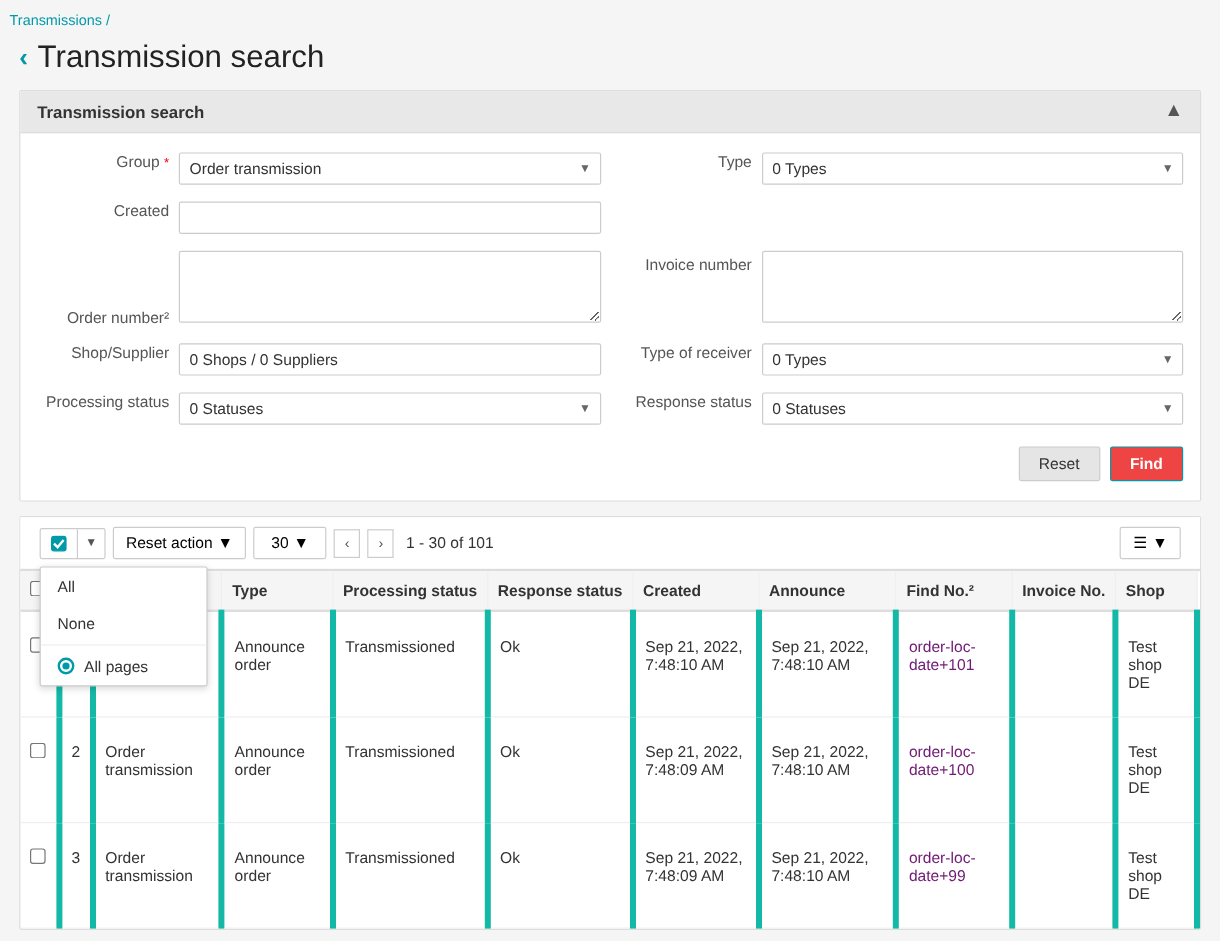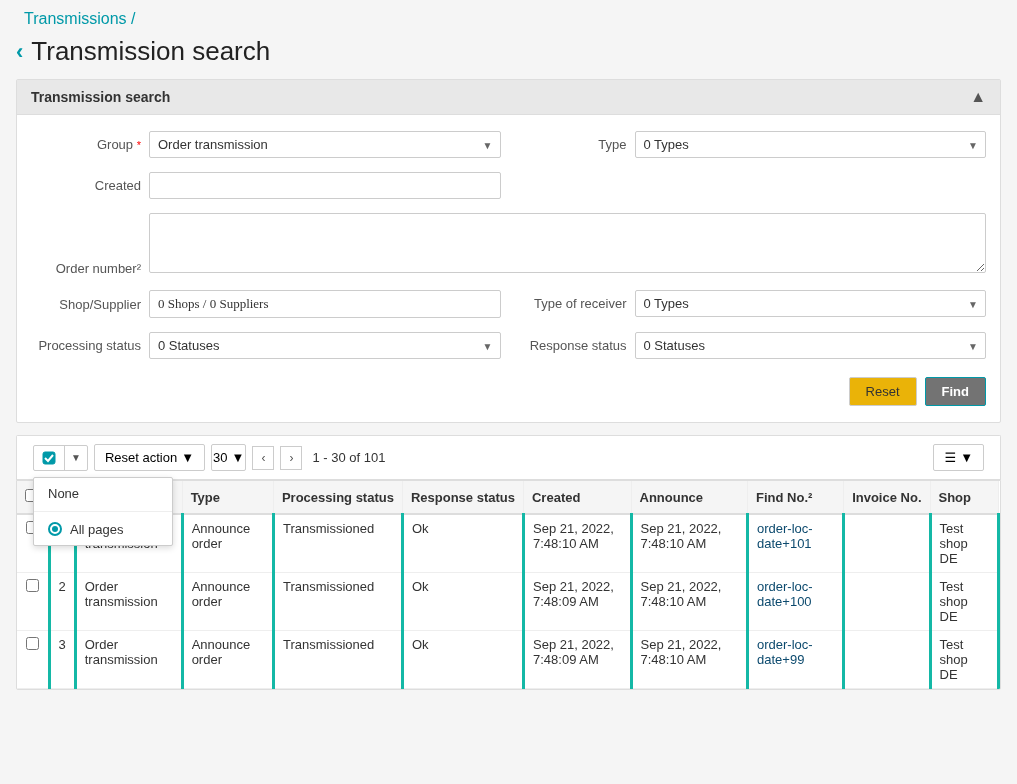--- a/index.html
+++ b/index.html
@@ -1,76 +1,76 @@
 <!DOCTYPE html>
 <html><head>
   <meta charset="utf-8">
   <style>
     * { box-sizing: border-box; margin: 0; padding: 0; }
     body { font-family: Arial, sans-serif; font-size: 13px; color: #333; background: #f5f5f5; }
 
-    .breadcrumb { color: #0099a8; font-size: 16px; padding: 10px 24px 4px; }
+    .breadcrumb { color: #0099a8; font-size: 12px; padding: 10px 8px 4px; }
     .breadcrumb a { color: #0099a8; text-decoration: none; }
 
     .page-title-row { display: flex; align-items: center; padding: 4px 16px 12px; gap: 8px; }
     .back-arrow { color: #0099a8; font-size: 22px; cursor: pointer; font-weight: bold; }
     .page-title { font-size: 26px; font-weight: 300; color: #222; }
 
     .search-panel { background: #fff; border: 1px solid #ddd; margin: 0 16px 12px; border-radius: 2px; }
     .search-panel-header { background: #e8e8e8; padding: 8px 14px; font-size: 14px; font-weight: bold; display: flex; justify-content: space-between; align-items: center; border-bottom: 1px solid #ddd; }
     .search-panel-body { padding: 16px 14px; }
 
     .form-row { display: flex; align-items: flex-start; margin-bottom: 14px; gap: 16px; }
-    .form-group { display: flex; align-items: center; flex: 1; gap: 8px; }
+    .form-group { display: flex; align-items: flex-start; flex: 1; gap: 8px; }
     .form-group label { min-width: 110px; text-align: right; font-size: 13px; color: #555; white-space: nowrap; }
     .form-group label .required { color: red; font-size: 11px; }
 
     .form-control { border: 1px solid #ccc; border-radius: 2px; padding: 5px 8px; font-size: 13px; color: #333; background: #fff; width: 100%; }
 
     .select-wrapper { position: relative; flex: 1; }
     .select-wrapper select { width: 100%; appearance: none; border: 1px solid #ccc; border-radius: 2px; padding: 5px 28px 5px 8px; font-size: 13px; color: #333; background: #fff; cursor: pointer; }
     .select-wrapper::after { content: '▼'; position: absolute; right: 8px; top: 50%; transform: translateY(-50%); font-size: 10px; color: #666; pointer-events: none; }
 
     .textarea-wrapper { flex: 1; }
     .form-textarea { width: 100%; border: 1px solid #ccc; border-radius: 2px; padding: 5px 8px; font-size: 13px; resize: vertical; height: 60px; }
 
     .btn-row { display: flex; justify-content: flex-end; gap: 8px; padding-top: 4px; }
     .btn { padding: 6px 16px; border: 1px solid #ccc; border-radius: 2px; font-size: 13px; cursor: pointer; background: #fff; }
-    .btn-reset { background: #eab308; color: #333; }
-    .btn-find { background: #737373; color: #fff; border-color: #0099a8; font-weight: bold; }
+    .btn-reset { background: #e5e5e5; color: #333; }
+    .btn-find { background: #ef4444; color: #fff; border-color: #0099a8; font-weight: bold; }
 
     .toolbar { display: flex; align-items: center; gap: 6px; padding: 8px 16px; background: #fff; border-bottom: 1px solid #ddd; }
     .toolbar-right { margin-left: auto; }
 
     .checkbox-btn { display: flex; align-items: center; border: 1px solid #ccc; border-radius: 2px; background: #fff; overflow: hidden; }
     .checkbox-btn .chk-part { padding: 5px 8px; border-right: 1px solid #ccc; display: flex; align-items: center; }
     .checkbox-btn .arrow-part { padding: 5px 6px; cursor: pointer; font-size: 10px; color: #555; }
 
     .btn-choose { border: 1px solid #ccc; border-radius: 2px; background: #fff; padding: 5px 10px; cursor: pointer; font-size: 13px; display: flex; align-items: center; gap: 4px; }
-    .btn-perpage { border: 1px solid #ccc; border-radius: 2px; background: #fff; padding: 5px 1px; cursor: pointer; font-size: 13px; display: flex; align-items: center; gap: 4px; }
+    .btn-perpage { border: 1px solid #ccc; border-radius: 2px; background: #fff; padding: 5px 14px; cursor: pointer; font-size: 13px; display: flex; align-items: center; gap: 4px; }
 
     .nav-btn { border: 1px solid #ccc; background: #fff; padding: 4px 8px; cursor: pointer; font-size: 12px; color: #555; }
 
     .pagination-info { font-size: 13px; color: #333; padding: 0 4px; }
 
     .list-btn { border: 1px solid #ccc; border-radius: 2px; background: #fff; padding: 5px 10px; cursor: pointer; font-size: 13px; display: flex; align-items: center; gap: 4px; }
 
     .dropdown-menu { position: absolute; top: 100%; left: 0; background: #fff; border: 1px solid #ccc; border-radius: 2px; z-index: 100; min-width: 160px; box-shadow: 0 2px 6px rgba(0,0,0,0.15); }
     .dropdown-item { padding: 8px 14px; cursor: pointer; font-size: 13px; display: flex; align-items: center; gap: 8px; }
     .dropdown-divider { height: 1px; background: #eee; margin: 2px 0; }
 
     .toolbar-wrapper { position: relative; margin: 0 16px 0; background: #fff; border: 1px solid #ddd; border-bottom: none; border-radius: 2px 2px 0 0; }
 
     .table-wrapper { margin: 0 16px; border: 1px solid #ddd; background: #fff; border-radius: 0 0 2px 2px; overflow-x: auto; }
     table { width: 100%; border-collapse: collapse; font-size: 13px; }
     thead tr { background: #f5f5f5; border-bottom: 2px solid #ddd; }
     thead th { padding: 8px 8px; text-align: left; font-weight: bold; color: #333; white-space: nowrap; border-right: 1px solid #eee; }
     tbody tr { border-bottom: 1px solid #eee; }
-    tbody td { padding: 6px 8px; vertical-align: top; color: #333; border-right: 3px solid #14b8a6; }
-    .link-cell { color: #0c4a6e; cursor: pointer; text-decoration: none; text-align: right; }
+    tbody td { padding: 21px 8px; vertical-align: top; color: #333; border-right: 5px solid #14b8a6; }
+    .link-cell { color: #701a75; cursor: pointer; text-decoration: none; text-align: right; }
 
     .chevron-up { font-size: 16px; color: #555; }
 
     .radio-circle { width: 14px; height: 14px; border-radius: 50%; border: 2px solid #0099a8; display: inline-block; position: relative; }
     .radio-circle.filled::after { content: ''; position: absolute; top: 2px; left: 2px; width: 6px; height: 6px; border-radius: 50%; background: #0099a8; }
 
     .relative { position: relative; }
   </style>
 </head>
 <body>
@@ -120,26 +120,32 @@
       <div class="form-group" style="flex:1;"></div>
     </div>
 
     <div class="form-row">
       <div class="form-group" style="align-items:flex-end;">
         <label style="padding-top:4px;">Order number²</label>
         <div class="textarea-wrapper">
           <textarea class="form-textarea" style=""></textarea>
         </div>
       </div>
+      <div class="form-group" style="align-items:flex-start;">
+        <label style="padding-top:4px;">Invoice number</label>
+        <div class="textarea-wrapper">
+          <textarea class="form-textarea" style=""></textarea>
+        </div>
+      </div>
     </div>
 
     <div class="form-row">
       <div class="form-group">
         <label>Shop/Supplier</label>
-        <input type="text" class="form-control" style="flex: 1 1 0%; font-family: Liberation Serif, serif;" value="0 Shops / 0 Suppliers">
+        <input type="text" class="form-control" style="flex: 1 1 0%;" value="0 Shops / 0 Suppliers">
       </div>
       <div class="form-group">
         <label>Type of receiver</label>
         <div class="select-wrapper">
           <select class="form-control">
             <option>0 Types</option>
           </select>
         </div>
       </div>
     </div>
@@ -178,20 +184,23 @@
         <div class="chk-part">
           <svg width="14" height="14" viewBox="0 0 14 14">
             <rect x="1" y="1" width="12" height="12" rx="2" fill="#0099a8" stroke="#0099a8"></rect>
             <path d="M3 7 L6 10 L11 4" stroke="white" stroke-width="2" fill="none"></path>
           </svg>
         </div>
         <div class="arrow-part">▼</div>
       </div>
 
       <div class="dropdown-menu" style="top:32px;left:0;min-width:140px;">
+        <div class="dropdown-item">
+          <span>All</span>
+        </div>
         <div class="dropdown-item">
           <span>None</span>
         </div>
         <div class="dropdown-divider"></div>
         <div class="dropdown-item">
           <span class="radio-circle filled"></span>
           <span>All pages</span>
         </div>
       </div>
     </div>

